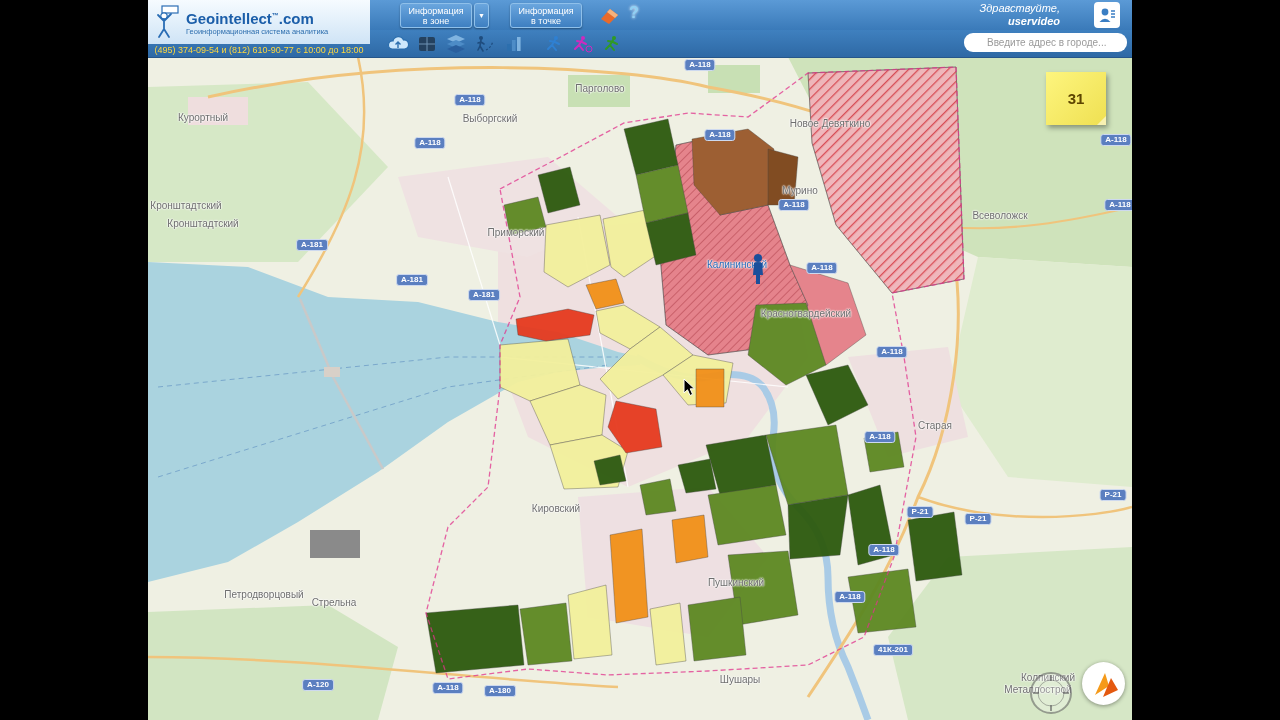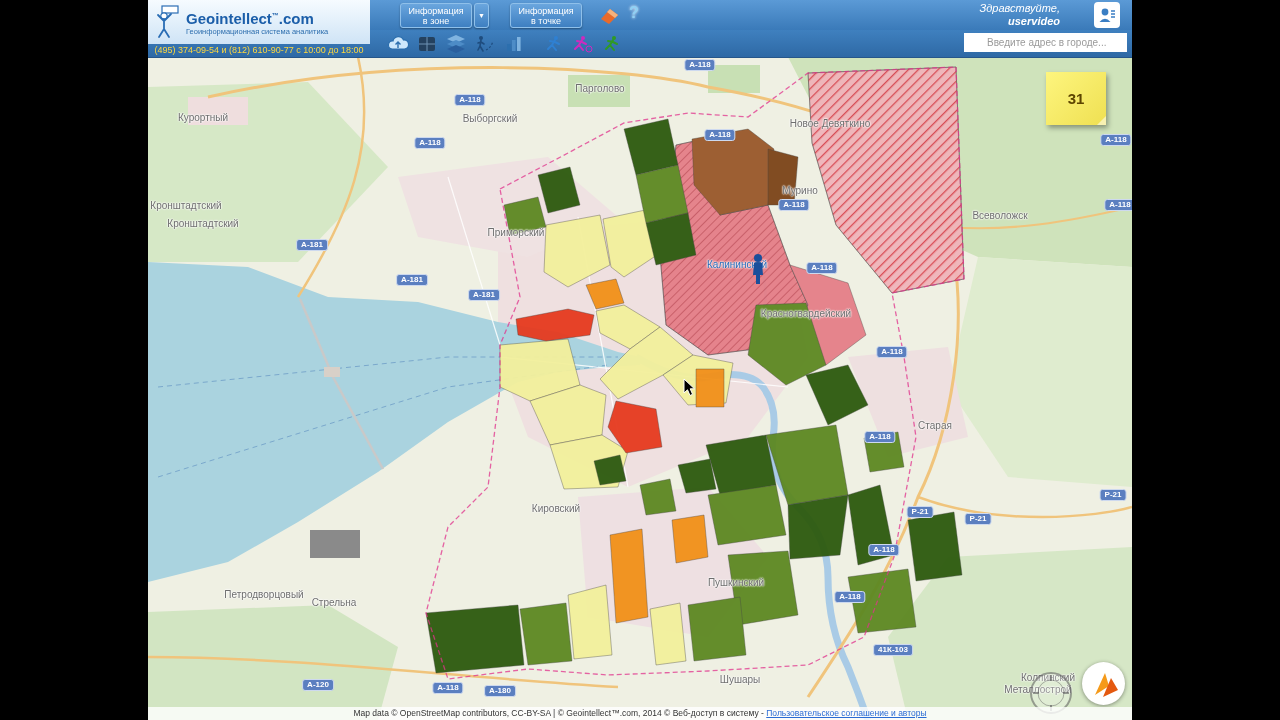--- a/index.html
+++ b/index.html
@@ -23,21 +23,21 @@
   .btn-zone-arrow{left:326px;top:3px;width:15px;height:25px;font-size:7px;}
   .btn-point{left:362px;top:3px;width:72px;height:25px;}
   .eraser{position:absolute;left:450px;top:5px;width:22px;height:20px;z-index:9;cursor:pointer;}
   .help{position:absolute;left:481px;top:4px;z-index:9;color:#8fd0f4;font-size:16px;font-weight:bold;text-shadow:0 0 3px #fff;cursor:pointer;}
   .greet{position:absolute;right:72px;top:2px;text-align:right;color:#fff;font-size:11px;line-height:13px;z-index:9;font-style:italic;}
   .greet b{font-weight:bold;}
   .usr{position:absolute;right:12px;top:2px;width:26px;height:26px;background:#fff;border-radius:4px;z-index:9;display:flex;align-items:center;justify-content:center;cursor:pointer;}
   .tools{position:absolute;left:238px;top:32px;height:23px;display:flex;gap:5px;align-items:center;z-index:9;}
   .tool{width:24px;height:22px;display:flex;align-items:center;justify-content:center;border-radius:3px;cursor:pointer;}
   .tool.sp{margin-left:10px;}
-  .search{position:absolute;right:5px;top:33px;width:163px;height:19px;background:#fff;border-radius:0;display:flex;align-items:center;padding:0 17px;gap:4px;z-index:9;box-sizing:border-box;}
+  .search{position:absolute;right:5px;top:33px;width:163px;height:19px;background:#fff;border-radius:9px;display:flex;align-items:center;padding:0 17px;gap:4px;z-index:9;box-sizing:border-box;}
   .search input{border:0;outline:none;flex:1;font-size:10px;color:#555;font-family:"Liberation Sans",sans-serif;background:transparent;}
   .search input::placeholder{color:#9a9a9a;}
 
   
   .map{position:absolute;left:0;top:57px;width:984px;height:663px;z-index:1;}
   .map svg.base{position:absolute;left:0;top:0;}
   .labels{position:absolute;left:0;top:0;width:984px;height:663px;z-index:3;pointer-events:none;}
   .place{position:absolute;transform:translate(-50%,-50%);font-size:10px;color:#6e6e6e;text-shadow:0 0 2px #fff,0 0 2px #fff,0 0 2px #fff;white-space:nowrap;}
   .place.blue{color:#2a6bb8;}
   .shield{position:absolute;transform:translate(-50%,-50%);background:#5b7fc0;color:#fff;font-size:8px;font-weight:bold;padding:1px 4px;border-radius:3px;border:1px solid #cdd9ef;line-height:1;white-space:nowrap;}
@@ -198,21 +198,21 @@
           <div class="shield" style="left: 352px; top: 634px;">А-180</div>
           <div class="shield" style="left: 170px; top: 628px;">А-120</div>
           <div class="shield" style="left: 164px; top: 188px;">А-181</div>
           <div class="shield" style="left: 264px; top: 223px;">А-181</div>
           <div class="shield" style="left: 336px; top: 238px;">А-181</div>
           <div class="shield" style="left: 772px; top: 455px;">Р-21</div>
           <div class="shield" style="left: 830px; top: 462px;">Р-21</div>
           <div class="shield" style="left: 965px; top: 438px;">Р-21</div>
           <div class="shield" style="left: 968px; top: 83px;">А-118</div>
           <div class="shield" style="left: 972px; top: 148px;">А-118</div>
-          <div class="shield" style="left: 745px; top: 593px;">41К-103</div>
+          <div class="shield" style="left: 745px; top: 593px;">41К-201</div>
         </div>
     </div>
 
     <div class="hdr1"></div>
     <div class="hdr2"></div>
 
     <div class="logo">
       <svg width="28" height="34" viewBox="0 0 28 34">
         <rect x="8" y="1" width="16" height="7" fill="#fff" stroke="#2a6db4" stroke-width="1.2"></rect>
         <circle cx="10" cy="11" r="3.2" fill="#fff" stroke="#2a6db4" stroke-width="1.2"></circle>
@@ -338,23 +338,20 @@
         <path d="M23,5 L23,11 M23,35 L23,41 M5,23 L11,23 M35,23 L41,23" stroke="rgba(90,90,90,.6)" stroke-width="2"></path>
       </svg>
     </div>
     <div class="mini">
       <svg width="34" height="34" viewBox="0 0 34 34">
         <polygon points="8,28 18,6 22,19" fill="#f59a1a"></polygon>
         <polygon points="16,30 24,11 31,23" fill="#e4590f"></polygon>
       </svg>
     </div>
 
-    <div class="attr">
-      <span>Map data © OpenStreetMap contributors, CC-BY-SA | © Geointellect™.com, 2014 © Веб-доступ в систему - </span><a>Пользовательское соглашение и авторы</a>
-    </div>
 
     <div class="cursor">
       <svg width="14" height="20" viewBox="0 0 14 20">
         <path d="M1,1 L1,15 L4.5,11.8 L7,17.5 L9.6,16.3 L7.2,10.8 L11.5,10.8 Z" fill="#000" stroke="#fff" stroke-width="1"></path>
       </svg>
     </div>
 
   </div>
 </div>
 

